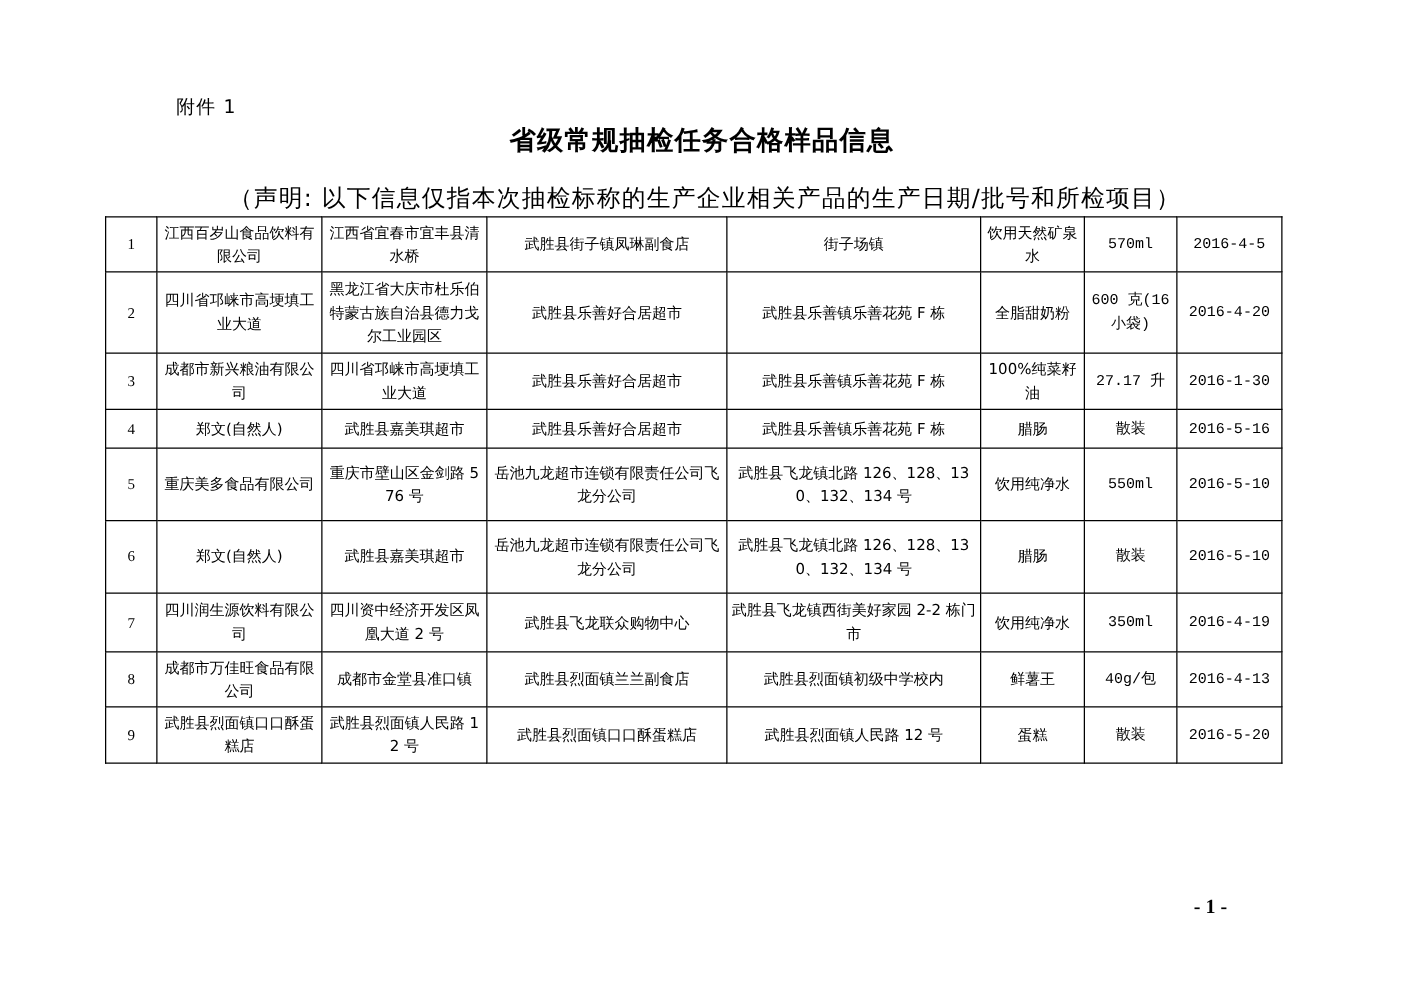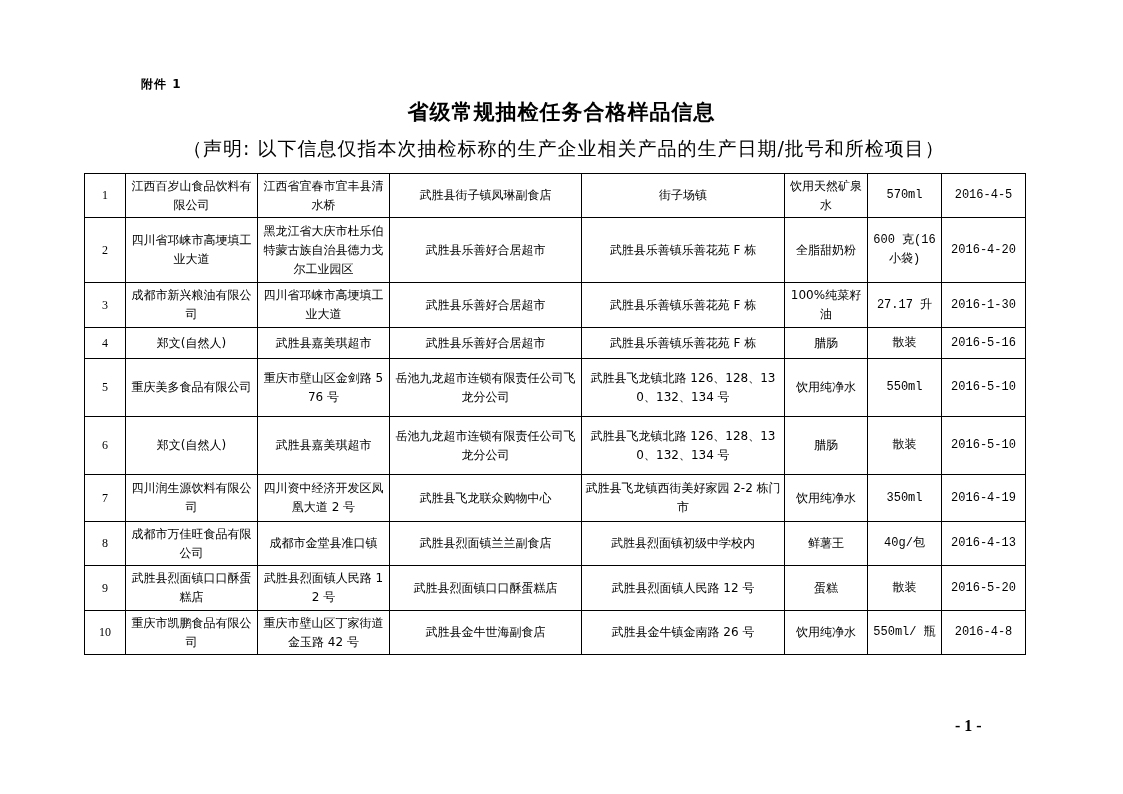--- a/index.html
+++ b/index.html
@@ -1,20 +1,20 @@
 <!DOCTYPE html>
 <html><head>
   <meta charset="utf-8">
   <style>
     html, body { margin:0; padding:0; background:#ffffff; }
     body { width:1123px; height:794px; position:relative; overflow:hidden; color:#000; font-family:"DejaVu Sans", sans-serif; }
-    .attach { position:absolute; left:141px; top:76px; font-size:12px; font-family:"DejaVu Sans", sans-serif; letter-spacing:1px;font-weight:bold; }
+    .attach { position:absolute; left:141px; top:76px; font-size:15px; font-family:"DejaVu Sans", sans-serif; letter-spacing:1px; }
     .title { position:absolute; left:0; width:1123px; top:98px; text-align:center; font-size:21px; font-weight:bold; letter-spacing:1px; padding-left:0; }
     .title span.t { position:relative; left:0; }
-    .subtitle { position:absolute; left:183px; top:136px; font-size:19px; letter-spacing:1px; white-space:nowrap;text-align:center; }
+    .subtitle { position:absolute; left:183px; top:146px; font-size:19px; letter-spacing:1px; white-space:nowrap;text-align:center; }
     table.grid { position:absolute; left:84px; top:173px; border-collapse:collapse; table-layout:fixed; }
     table.grid td { border:1px solid #000; text-align:center; vertical-align:middle; font-size:12px; line-height:19px; padding:0 2px; font-family:"DejaVu Sans", sans-serif; word-break:break-all; }
     table.grid td.num { font-family:"Liberation Serif", serif; font-size:12px; }
     table.grid td.serif { font-family:Liberation Mono, monospace; font-size:12px; }
     .page-num { position:absolute; left:955px; top:717px; font-family:"Liberation Serif", serif; font-size:16px; font-weight:bold; }
   </style>
 </head>
 <body>
 
 <div class="attach">附件 1</div>
@@ -116,26 +116,16 @@
       <tr style="height: 45px;">
         <td class="num">9</td>
         <td>武胜县烈面镇口口酥蛋糕店</td>
         <td>武胜县烈面镇人民路 12 号</td>
         <td>武胜县烈面镇口口酥蛋糕店</td>
         <td>武胜县烈面镇人民路 12 号</td>
         <td>蛋糕</td>
         <td class="serif">散装</td>
         <td class="serif">2016-5-20</td>
       </tr>
-      <tr style="height: 44px;">
-        <td class="num">10</td>
-        <td>重庆市凯鹏食品有限公司</td>
-        <td>重庆市壁山区丁家街道金玉路 42 号</td>
-        <td>武胜县金牛世海副食店</td>
-        <td>武胜县金牛镇金南路 26 号</td>
-        <td>饮用纯净水</td>
-        <td class="serif">550ml/ 瓶</td>
-        <td class="serif">2016-4-8</td>
-      </tr>
     </tbody>
 </table>
 
 <div class="page-num">- 1 -</div>
 
 </body></html>

